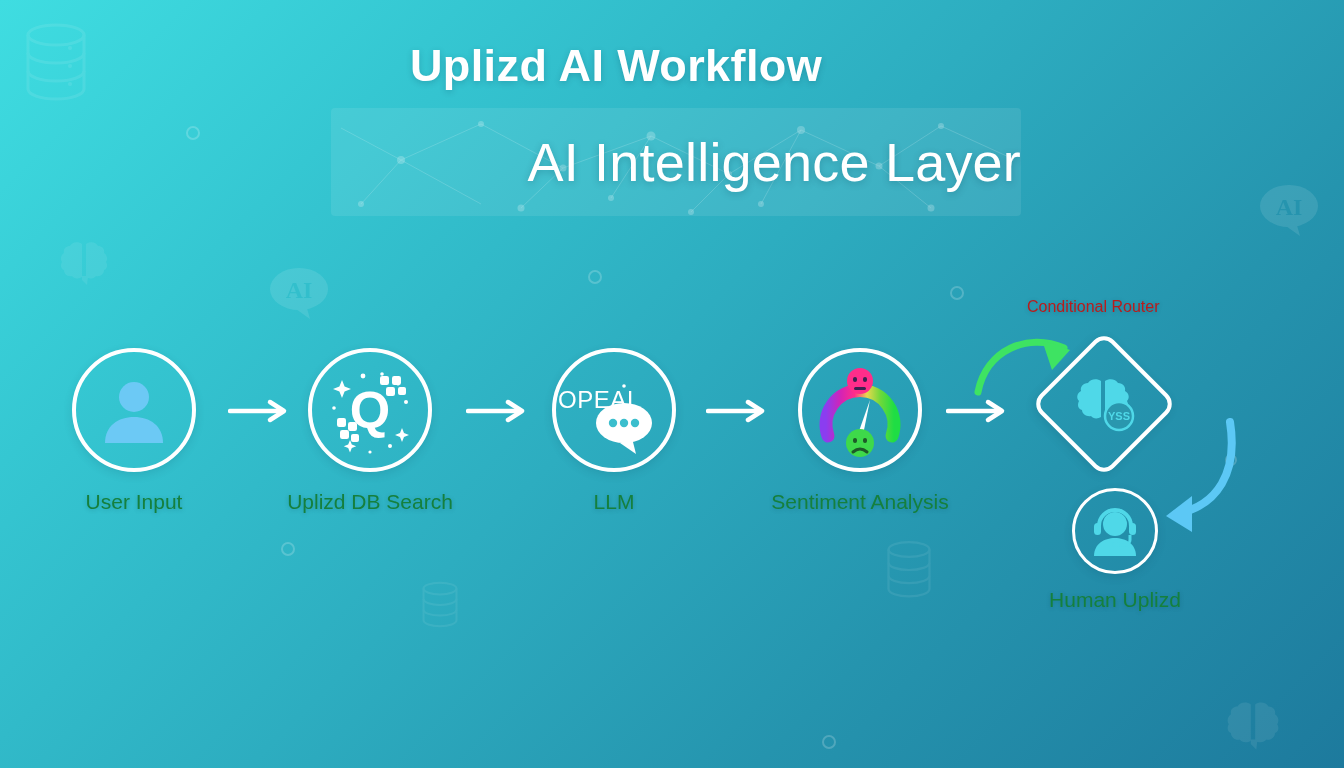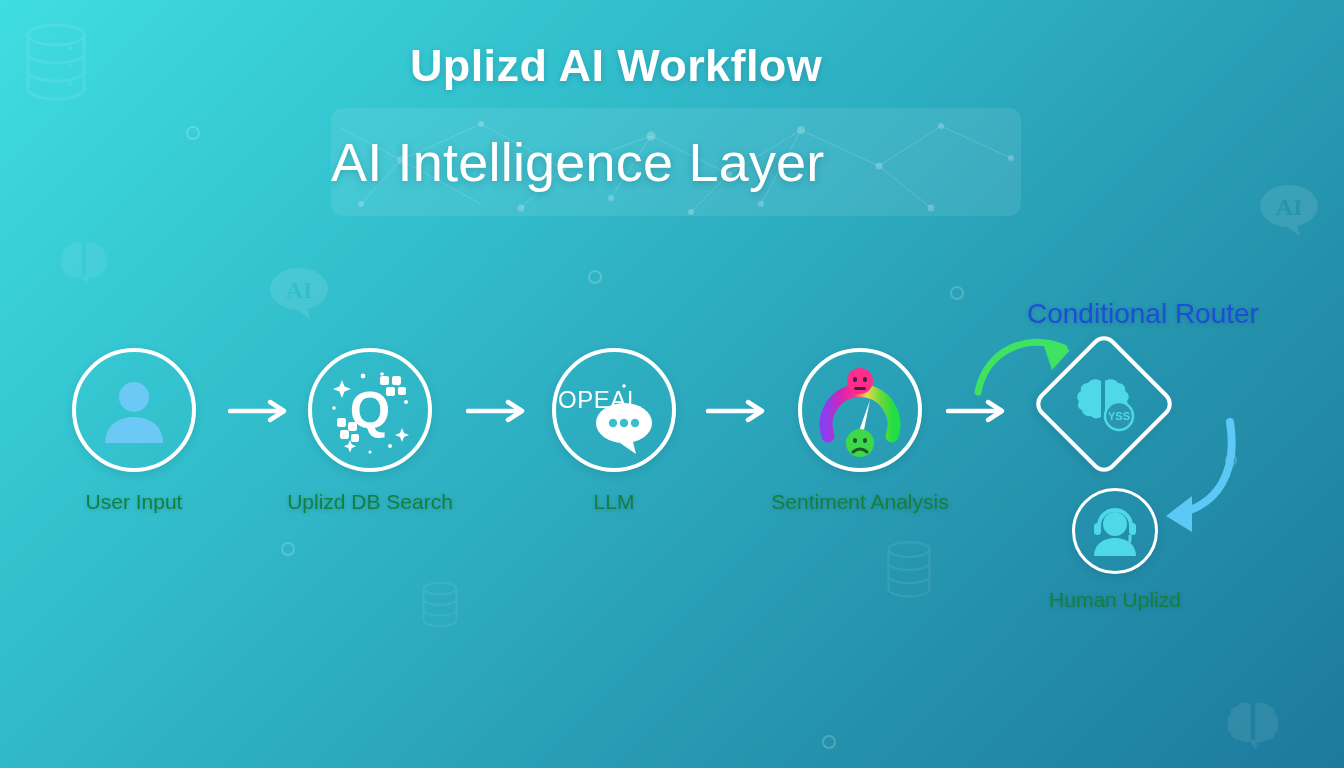--- a/index.html
+++ b/index.html
@@ -19,22 +19,22 @@
 
   
   .title-wrap { position:absolute; left:0; top:40px; width:1232px; text-align:center; }
   .title-main {
     font-size:45px; font-weight:bold; color:#ffffff; letter-spacing:.4px;
     text-shadow:0 2px 6px rgba(0,60,80,.22);
   }
   .banner {
     position:absolute; left:331px; top:108px; width:690px; height:108px;
     background:rgba(255,255,255,.085);
-    border-radius:12px; overflow:hidden;
-    display:flex; align-items:center; justify-content:flex-start;
+    border-radius:4px; overflow:hidden;
+    display:flex; align-items:center; justify-content:flex-end;
   }
   .banner-net { position:absolute; inset:0; opacity:.55; }
   .banner-text {
     position:relative; font-size:54px; font-weight:400; color:#ffffff;
     letter-spacing:.2px; text-shadow:0 2px 7px rgba(0,60,80,.25);
   }
 
   
   .flow { position:absolute; inset:0; }
   .node { position:absolute; }
@@ -53,21 +53,21 @@
 
   
   .diamond {
     width:104px; height:104px; border:4px solid #ffffff; border-radius:14px;
     transform:rotate(45deg);
     display:flex; align-items:center; justify-content:center;
     box-shadow:0 3px 10px rgba(0,50,70,.13);
   }
   .diamond-inner { transform:rotate(-45deg); display:flex; align-items:center; justify-content:center; }
   .router-label {
-    position:absolute; white-space:nowrap; color:#1d4ed8; font-size:28px;
+    position:absolute; white-space:nowrap; color:#b91c1c; font-size:16px;
     text-shadow:0 1px 4px rgba(0,60,80,.25);
   }
 </style>
 </head>
 <body>
 
 <div class="bg-layer">
 
   <div class="wm" style="left:22px;top:22px;">
     <svg width="68" height="82" viewBox="0 0 68 82" fill="none" stroke="#ffffff" stroke-width="3">

